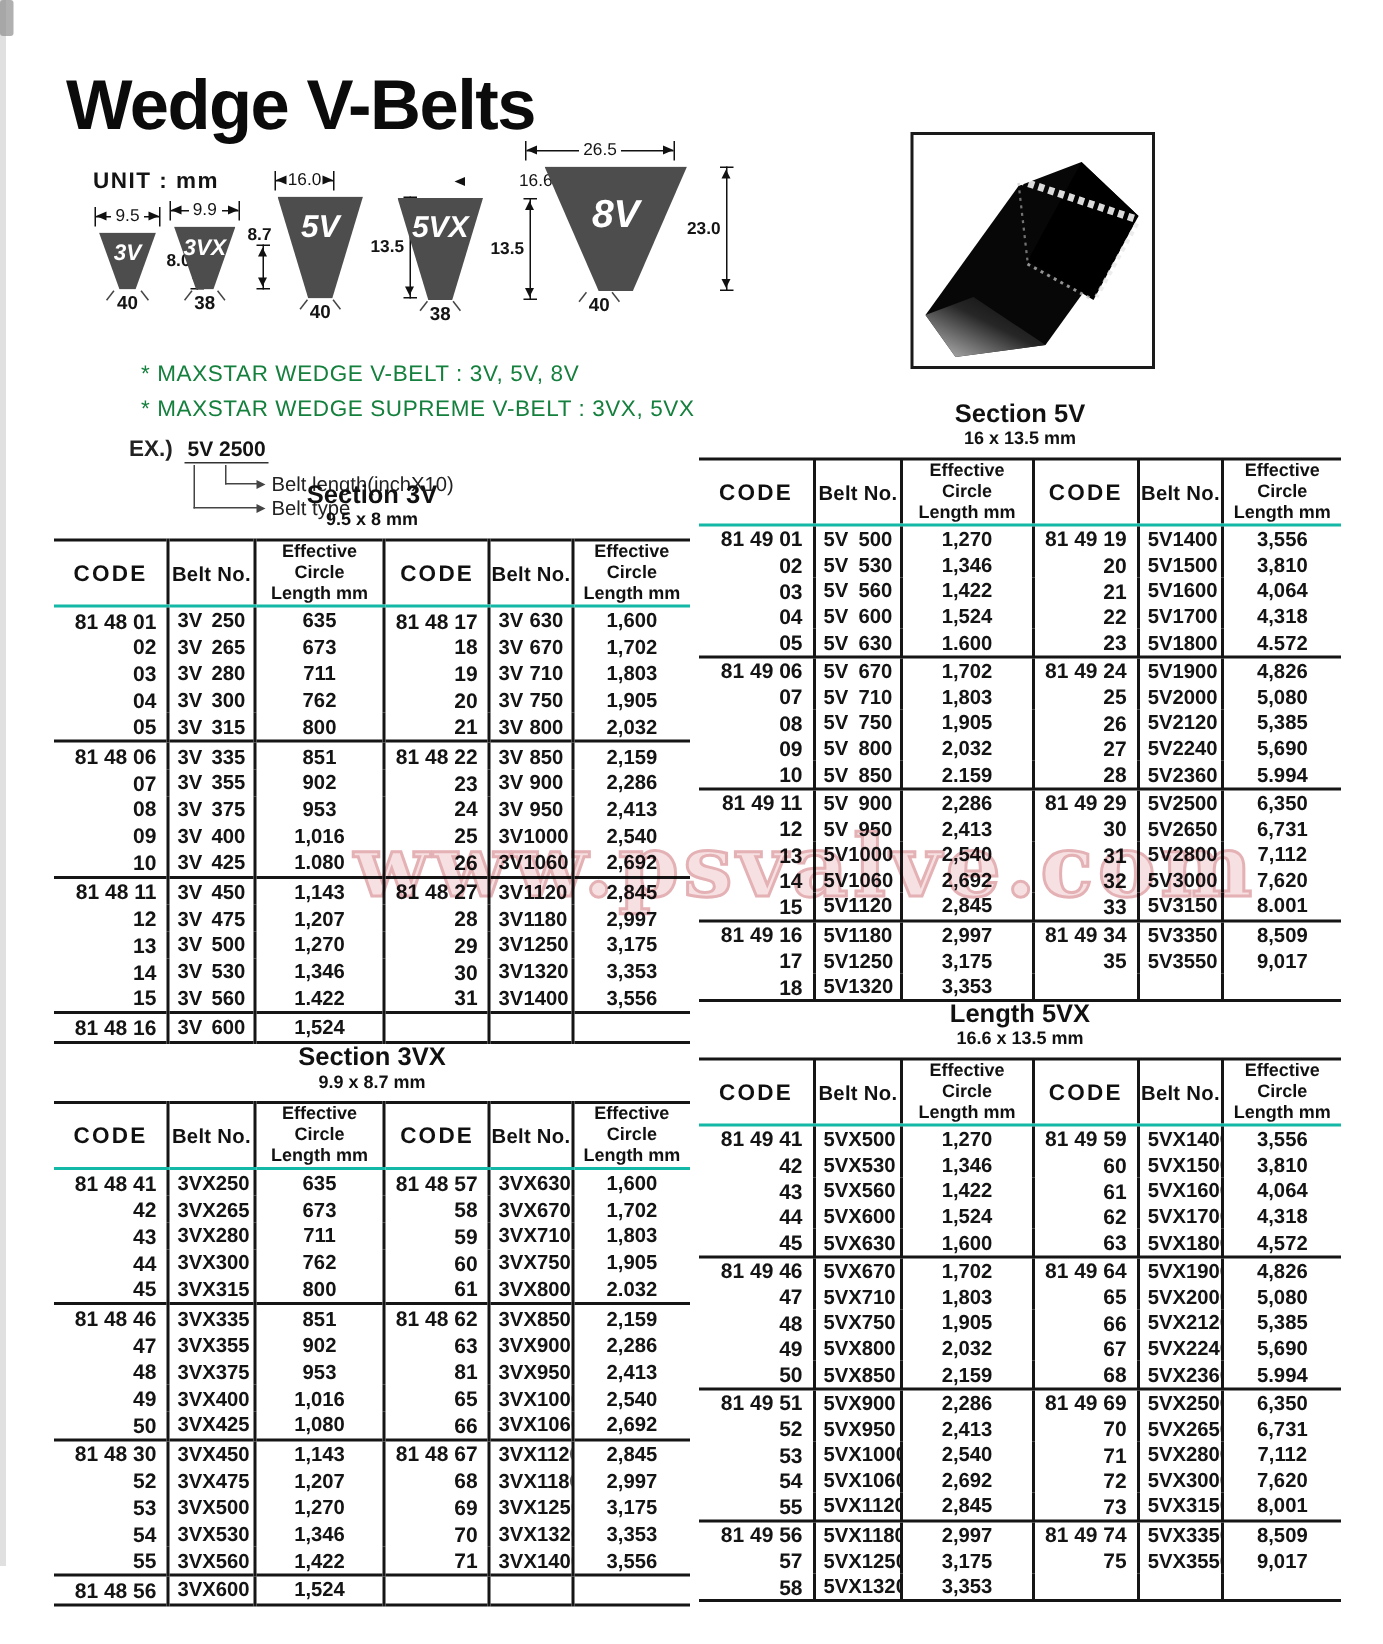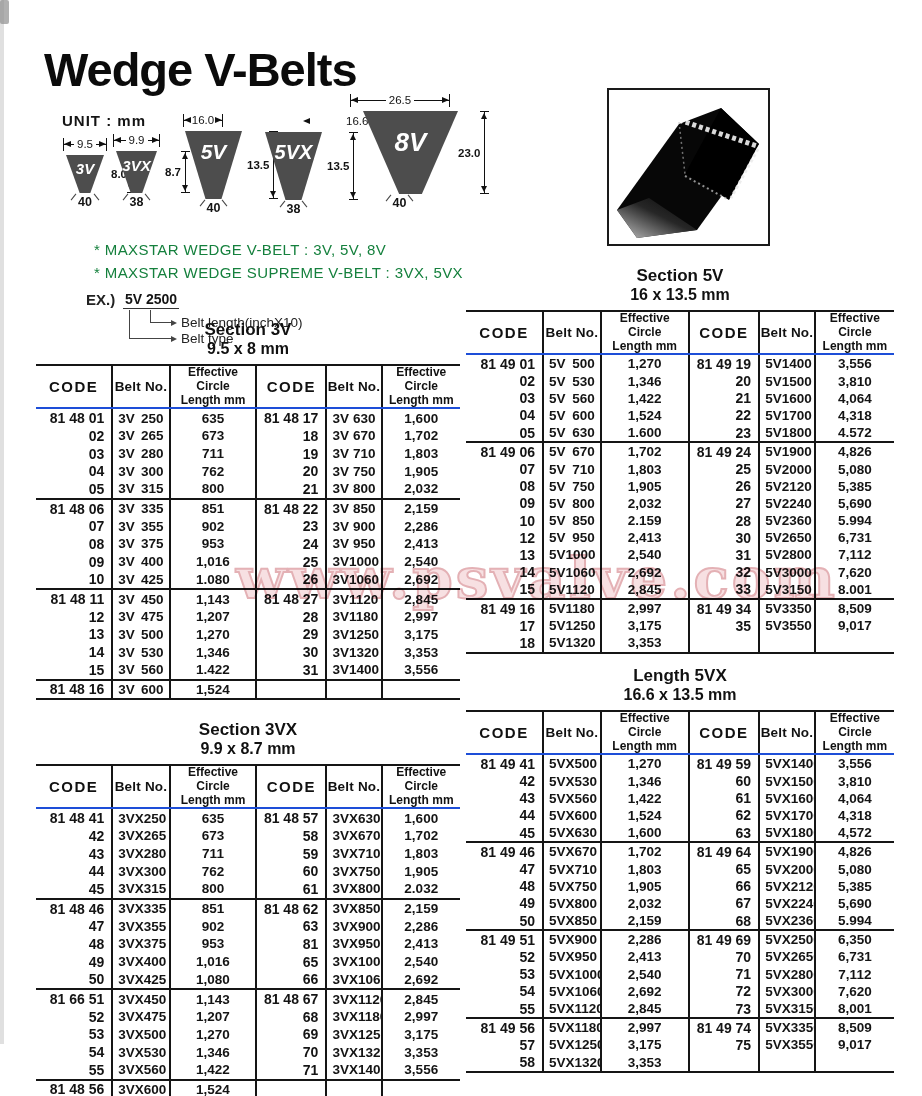--- a/index.html
+++ b/index.html
@@ -48,21 +48,21 @@
   .d3v .hdim{left:3px;top:8px;width:44px;}
   .d3v .trap{left:6px;top:25px;width:38px;height:38px;}
   .d3v .trap span{font-size:15px;margin-top:6px;}
   .d3v .vdim{left:51px;top:25px;height:38px;}
   .d3v .angrow{left:6px;top:66px;width:38px;}
 
   .d3vx{left:110px;top:126px;width:86px;height:88px;}
   .d3vx .hdim{left:3px;top:8px;width:47px;}
   .d3vx .trap{left:6px;top:25px;width:41px;height:42px;}
   .d3vx .trap span{font-size:15px;margin-top:7px;}
-  .d3vx .vdim{left:55px;top:25px;height:42px;}
+  .d3vx .vdim{left:55px;top:25px;height:42px;flex-direction:column;}
   .d3vx .angrow{left:6px;top:70px;width:41px;}
 
   .d5v{left:183px;top:106px;width:100px;height:114px;}
   .d5v .hdim{left:0;top:8px;width:40px;}
   .d5v .trap{left:2px;top:25px;width:57px;height:68px;}
   .d5v .trap span{font-size:21px;margin-top:10px;}
   .d5v .vdim{left:64px;top:25px;height:68px;}
   .d5v .angrow{left:2px;top:96px;width:57px;}
 
   .d5vx{left:263px;top:107px;width:100px;height:114px;}
@@ -103,27 +103,27 @@
 
   
   .watermark{position:absolute;left:236px;top:544px;font-family:"DejaVu Serif",serif;
              font-size:58px;font-weight:bold;letter-spacing:3px;white-space:nowrap;
              mix-blend-mode:multiply;opacity:.85;z-index:9;transform:scaleY(.98);}
 
   
   .tblwrap{position:absolute;}
   .t3v{left:36px;top:320px;width:424px;}
   .t5v{left:466px;top:266px;width:428px;}
-  .t3vx{left:36px;top:720px;width:424px;}
+  .t3vx{left:36px;top:695px;width:424px;}
   .t5vx{left:466px;top:666px;width:428px;}
   .sec-title{text-align:center;font-size:17px;font-weight:bold;line-height:1.15;color:#111;}
-  .sec-sub{text-align:center;font-size:16px;font-weight:bold;line-height:1.15;color:#111;margin-bottom:6px;}
+  .sec-sub{text-align:center;font-size:12px;font-weight:bold;line-height:1.15;color:#111;margin-bottom:6px;}
   table.tbl{border-collapse:collapse;width:100%;table-layout:fixed;
             border-top:2px solid #151515;border-bottom:2px solid #151515;}
-  .tbl th{border-bottom:2px solid #1d4ed8;white-space:pre-line;text-align:center;vertical-align:middle;
+  .tbl th{border-bottom:2px solid #14b8a6;white-space:pre-line;text-align:center;vertical-align:middle;
           height:40px;font-weight:bold;color:#111;padding:0;}
   .tbl th.h0{font-size:15px;letter-spacing:1.5px;}
   .tbl th.h1{font-size:13.5px;letter-spacing:.2px;}
   .tbl th.h2{font-size:12px;line-height:1.15;}
   .tbl td{font-weight:bold;font-size:13.5px;color:#141414;vertical-align:middle;padding:0;overflow:hidden;}
   .rows16 td{height:17.7px;}
   .rows18 td{height:17.2px;}
   .tbl td + td,.tbl th + th{border-left:2px solid #151515;}
   .tbl td.code{text-align:right;padding-right:7px;font-size:14px;}
   .tbl td.len{text-align:center;}
@@ -807,20 +807,38 @@
             <td class="len">2.159</td>
             <td class="code">28</td>
             <td class="belt">
               <div class="bflex">
                 <span>5V</span>
                 <span>2360</span>
               </div>
             </td>
             <td class="len">5.994</td>
           </tr>
+          <tr class="grp">
+            <td class="code">81 49 11</td>
+            <td class="belt">
+              <div class="bflex">
+                <span>5V</span>
+                <span>900</span>
+              </div>
+            </td>
+            <td class="len">2,286</td>
+            <td class="code">81 49 29</td>
+            <td class="belt">
+              <div class="bflex">
+                <span>5V</span>
+                <span>2500</span>
+              </div>
+            </td>
+            <td class="len">6,350</td>
+          </tr>
           <tr>
             <td class="code">12</td>
             <td class="belt">
               <div class="bflex">
                 <span>5V</span>
                 <span>950</span>
               </div>
             </td>
             <td class="len">2,413</td>
             <td class="code">30</td>
@@ -1137,21 +1155,21 @@
             <td class="code">66</td>
             <td class="belt">
               <div class="bflex">
                 <span>3VX</span>
                 <span>1060</span>
               </div>
             </td>
             <td class="len">2,692</td>
           </tr>
           <tr class="grp">
-            <td class="code">81 66 51</td>
+            <td class="code">81 48 30</td>
             <td class="belt">
               <div class="bflex">
                 <span>3VX</span>
                 <span>450</span>
               </div>
             </td>
             <td class="len">1,143</td>
             <td class="code">81 48 67</td>
             <td class="belt">
               <div class="bflex">

